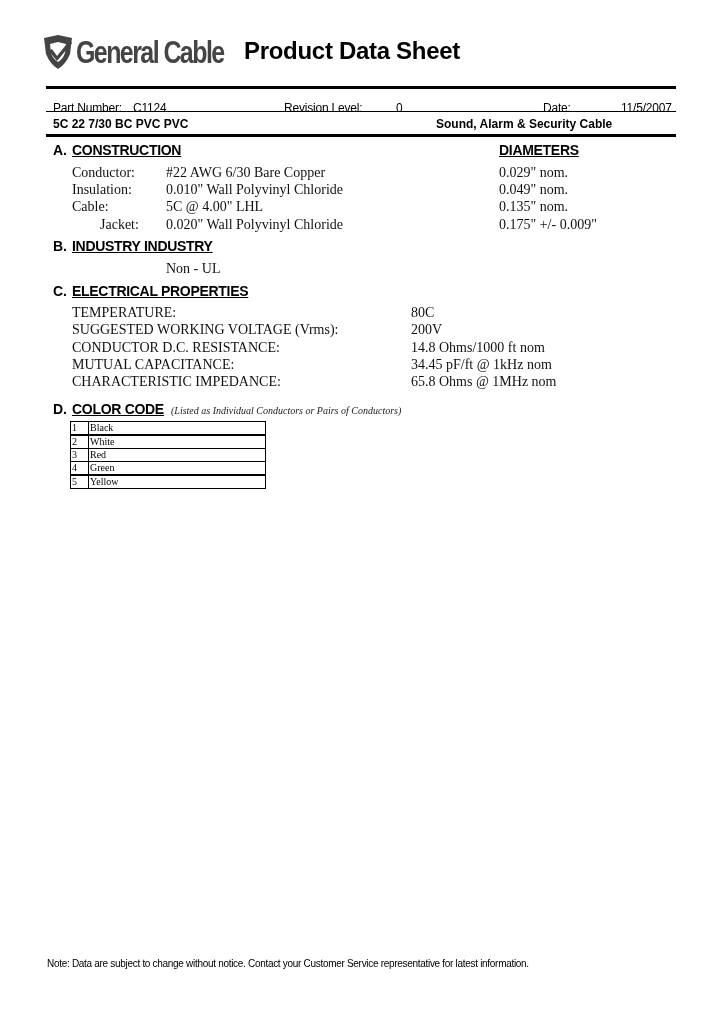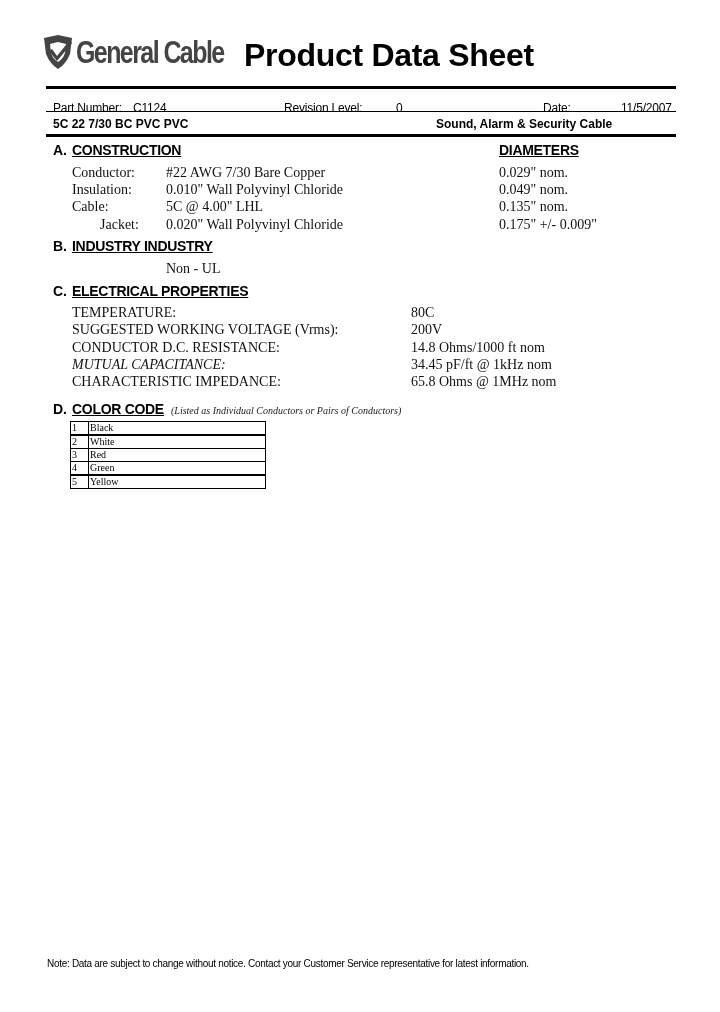--- a/index.html
+++ b/index.html
@@ -3,21 +3,21 @@
 <meta charset="utf-8">
 <style>
   html, body { margin: 0; padding: 0; background: #ffffff; }
   body { width: 720px; height: 1012px; position: relative; overflow: hidden; color: #000; }
   .abs { position: absolute; }
 
   
   .logo { left: 42px; top: 34px; display: flex; align-items: flex-start; }
   .logo svg { width: 32px; height: 36px; }
   .logo-text { font-family: "Liberation Sans", sans-serif; font-size: 32px; font-weight: bold; color: #444; letter-spacing: -2px; transform: scaleX(0.78); transform-origin: left center; margin-left: 2px; white-space: nowrap; line-height: 36px; }
-  .title { left: 244px; top: 37px; font-family: "Liberation Sans", sans-serif; font-size: 32px; font-weight: bold; white-space: nowrap; letter-spacing: -0.3px; }
+  .title { left: 244px; top: 37px; font-family: "Liberation Sans", sans-serif; font-size: 24px; font-weight: bold; white-space: nowrap; letter-spacing: -0.3px; }
 
   .rule { position: absolute; left: 46px; width: 630px; background: #000; }
   .rule.thick { height: 3px; }
   .rule.thin { height: 1px; }
 
   .meta { font-family: "Liberation Sans", sans-serif; font-size: 12px; white-space: nowrap; top: 101px; letter-spacing: -0.2px; }
   .sub { font-family: "Liberation Sans", sans-serif; font-size: 12px; font-weight: bold; white-space: nowrap; top: 117px; }
 
   .sec-letter { font-family: "Liberation Sans", sans-serif; font-size: 14px; font-weight: bold; white-space: nowrap; }
   .sec-title { font-family: "Liberation Sans", sans-serif; font-size: 14px; font-weight: bold; text-decoration: underline; white-space: nowrap; letter-spacing: -0.3px; }
@@ -58,21 +58,21 @@
 <div class="abs meta" style="left:621px;">11/5/2007</div>
 
 <div class="abs sub" style="left:53px;">5C 22 7/30 BC PVC PVC</div>
 <div class="abs sub" style="left:436px;">Sound, Alarm &amp; Security Cable</div>
 
 <div class="abs sec-letter" style="left:53px; top:142px;">A.</div>
 <div class="abs sec-title" style="left:72px; top:142px;">CONSTRUCTION</div>
 <div class="abs sec-title" style="left:499px; top:142px;">DIAMETERS</div>
 
 <div class="abs row-label" style="left:72px; top:165px;">Conductor:</div>
-<div class="abs row-val" style="left:166px; top:165px;">#22 AWG 7/30 Bare Copper</div>
+<div class="abs row-val" style="left:166px; top:165px;">#22 AWG 6/30 Bare Copper</div>
 <div class="abs row-val" style="left:499px; top:165px;">0.029" nom.</div>
 
 <div class="abs row-label" style="left:72px; top:182px;">Insulation:</div>
 <div class="abs row-val" style="left:166px; top:182px;">0.010" Wall Polyvinyl Chloride</div>
 <div class="abs row-val" style="left:499px; top:182px;">0.049" nom.</div>
 
 <div class="abs row-label" style="left:72px; top:199px;">Cable:</div>
 <div class="abs row-val" style="left:166px; top:199px;">5C @ 4.00" LHL</div>
 <div class="abs row-val" style="left:499px; top:199px;">0.135" nom.</div>
 
@@ -89,21 +89,21 @@
 
 <div class="abs row-label" style="left:72px; top:305px;">TEMPERATURE:</div>
 <div class="abs row-val" style="left:411px; top:305px;">80C</div>
 
 <div class="abs row-label" style="left:72px; top:322px;">SUGGESTED WORKING VOLTAGE (Vrms):</div>
 <div class="abs row-val" style="left:411px; top:322px;">200V</div>
 
 <div class="abs row-label" style="left:72px; top:340px;">CONDUCTOR D.C. RESISTANCE:</div>
 <div class="abs row-val" style="left:411px; top:340px;">14.8 Ohms/1000 ft nom</div>
 
-<div class="abs row-label" style="left:72px; top:357px;font-style:italic;">MUTUAL CAPACITANCE:</div>
+<div class="abs row-label" style="left:72px; top:357px;">MUTUAL CAPACITANCE:</div>
 <div class="abs row-val" style="left:411px; top:357px;">34.45 pF/ft @ 1kHz nom</div>
 
 <div class="abs row-label" style="left:72px; top:374px;">CHARACTERISTIC IMPEDANCE:</div>
 <div class="abs row-val" style="left:411px; top:374px;">65.8 Ohms @ 1MHz nom</div>
 
 <div class="abs sec-letter" style="left:53px; top:401px;">D.</div>
 <div class="abs sec-title" style="left:72px; top:401px;">COLOR CODE</div>
 <div class="abs cc-note" style="left:171px; top:405px;">(Listed as Individual Conductors or Pairs of Conductors)</div>
 
 <table class="cc">

